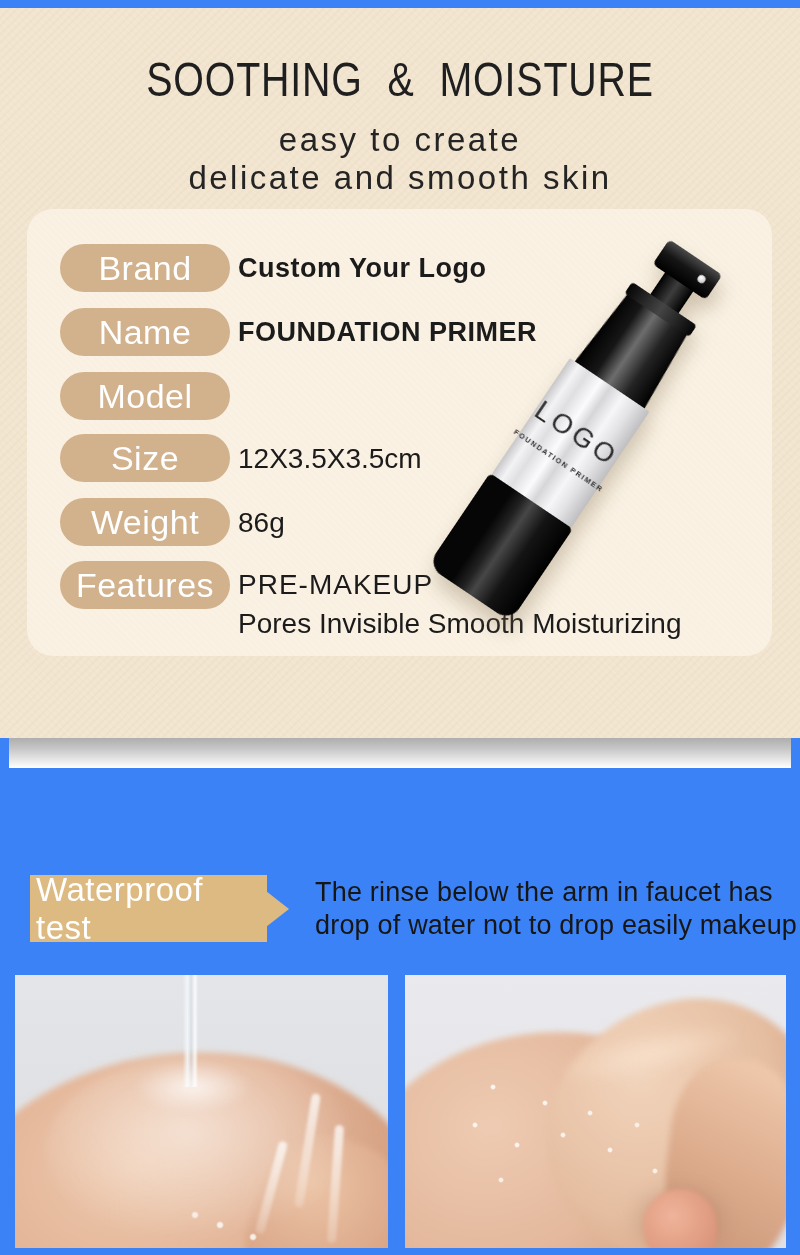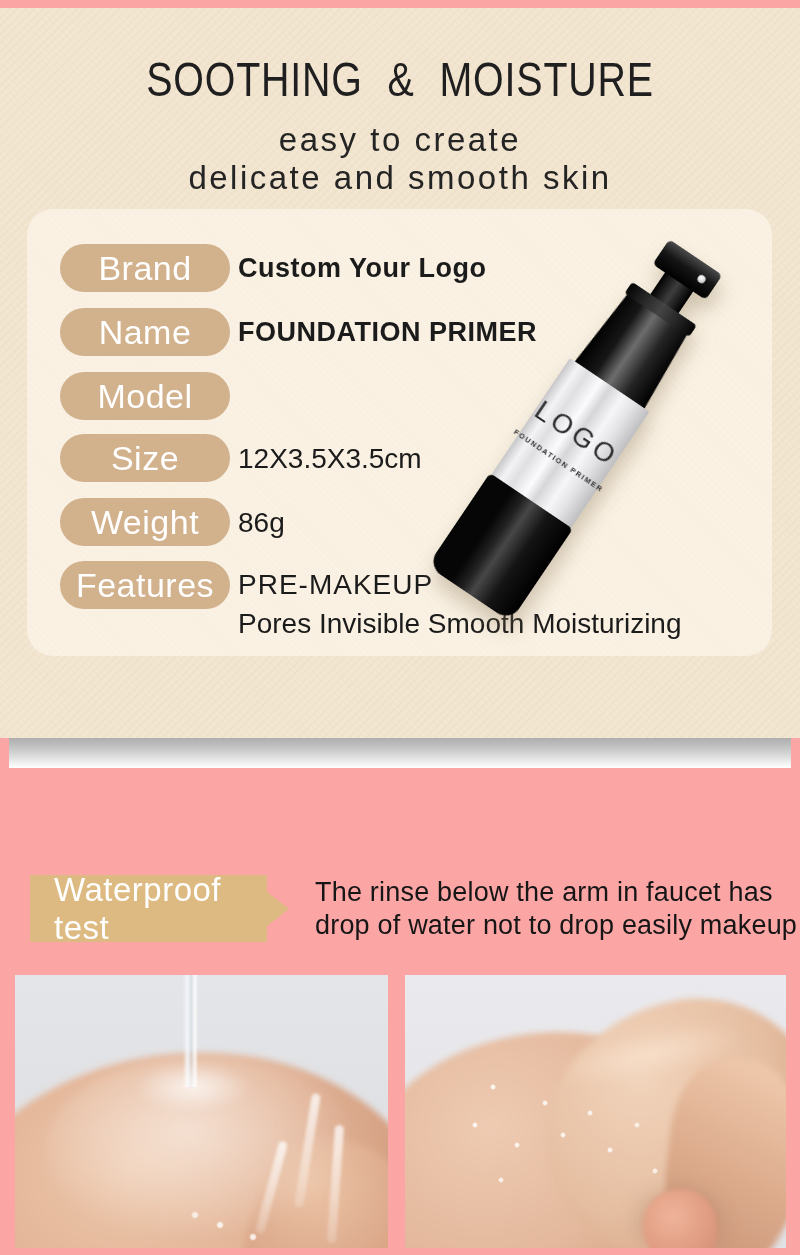--- a/index.html
+++ b/index.html
@@ -1,16 +1,16 @@
 <!DOCTYPE html>
 <html><head>
 <meta charset="utf-8">
 <style>
   html,body{margin:0;padding:0;background:#ffffff;}
-  .page{position:relative;width:800px;height:1255px;margin:0 auto;background:#fca5a5;overflow:hidden;
+  .page{position:relative;width:800px;height:1255px;margin:0 auto;background:#3b82f6;overflow:hidden;
         font-family:"Liberation Sans",sans-serif;color:#1c1c1c;}
 
   
   .hero{position:absolute;left:0;top:8px;width:800px;height:730px;background-color:#f2e5d0;
     background-image:
       repeating-linear-gradient(45deg, rgba(255,255,255,.07) 0 2px, rgba(255,255,255,0) 2px 5px),
       repeating-linear-gradient(-45deg, rgba(196,164,122,.07) 0 2px, rgba(196,164,122,0) 2px 6px);}
   .hero-title{margin:0;padding-top:44px;text-align:center;font-size:48px;font-weight:400;color:#1f1f1f;
       letter-spacing:1px;word-spacing:16px;transform:scaleX(.82);transform-origin:center top;}
   .hero-sub{margin-top:14px;text-align:center;font-size:33px;line-height:1.16;color:#242424;letter-spacing:2.5px;}
@@ -51,21 +51,21 @@
   .bbase{width:100px;height:112px;border-radius:5px 5px 16px 16px;
      background:linear-gradient(90deg,#060606 0%,#060606 28%,#222 42%,#474747 52%,#141414 72%,#000 100%);}
 
   
   .shadow-band{position:absolute;left:9px;right:9px;top:738px;height:30px;
      background:linear-gradient(180deg,#aeaeae 0%,#c6c6c6 35%,#ffffff 100%);}
 
   
   .wp-row{position:absolute;left:30px;top:875px;display:flex;align-items:center;}
   .wp-label{position:relative;width:237px;height:67px;background:#ddba81;
-     display:flex;align-items:center;padding-left:24px;box-sizing:border-box;}
+     display:flex;align-items:center;padding-left:6px;box-sizing:border-box;}
   .wp-label span{color:#ffffff;font-size:33px;letter-spacing:.5px;}
   .wp-label::after{content:"";position:absolute;right:-22px;top:50%;transform:translateY(-50%);
      border-left:23px solid #ddba81;border-top:18px solid transparent;border-bottom:18px solid transparent;}
   .wp-desc{margin-left:48px;font-size:27px;line-height:1.2;color:#161616;letter-spacing:.2px;}
 
   
   .photo{position:absolute;top:975px;height:273px;overflow:hidden;}
   .photo-left{left:15px;width:373px;background:linear-gradient(180deg,#e4e5e8,#dcdde0);}
   .photo-right{left:405px;width:381px;background:linear-gradient(180deg,#eaeaee,#e1e1e5);}
   .photo *{position:absolute;}

